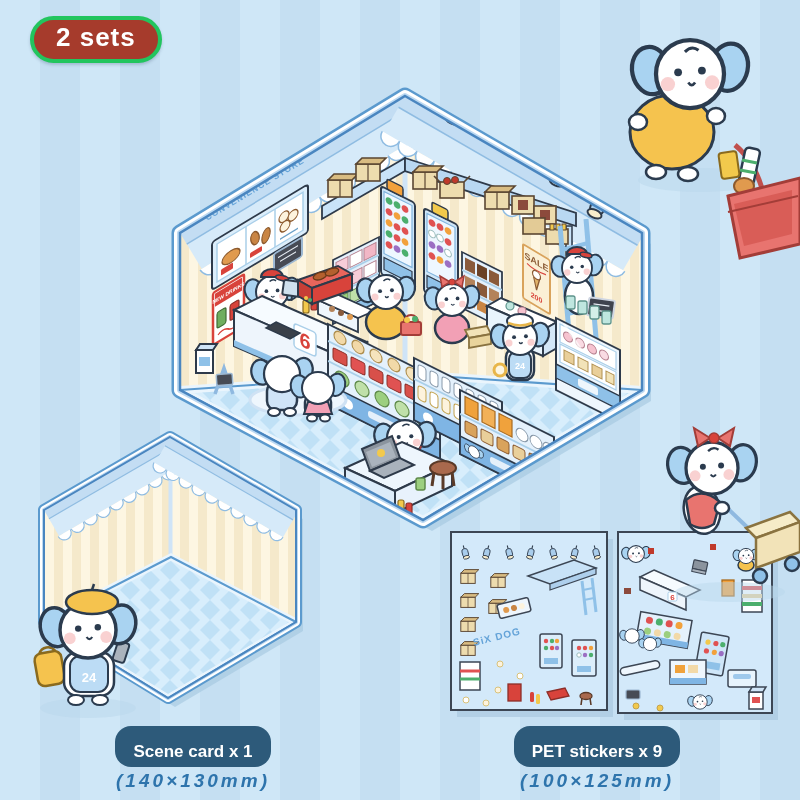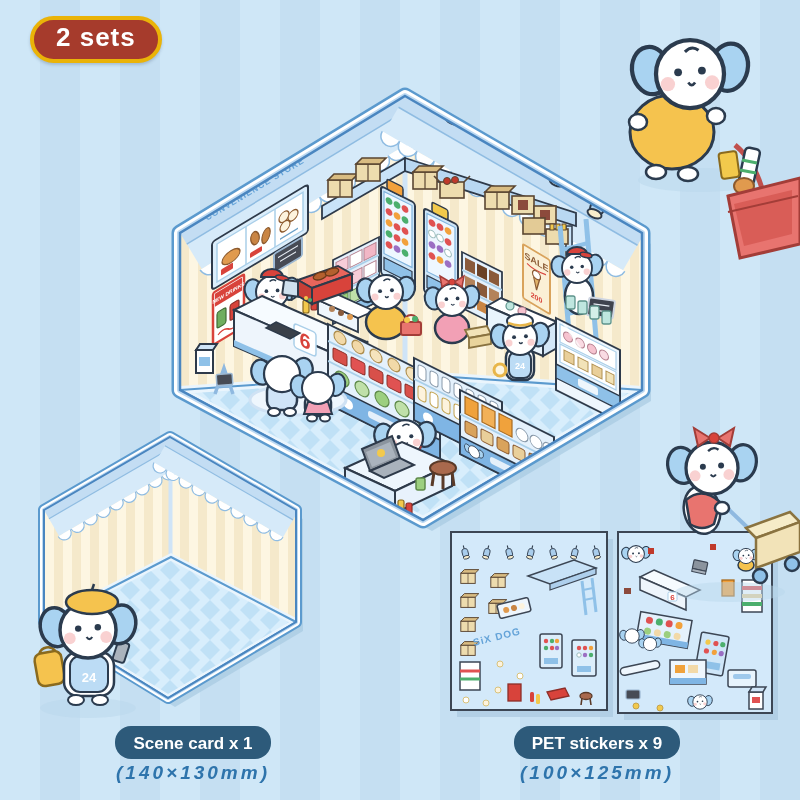--- a/index.html
+++ b/index.html
@@ -6,28 +6,28 @@
   body{
     width:800px;height:800px;position:relative;overflow:hidden;
     background:repeating-linear-gradient(90deg,#cfe7f7 0 40px,#c5dff2 40px 80px);
     font-family:"Liberation Sans",sans-serif;
   }
   svg text{font-family:"Liberation Sans",sans-serif;}
   .badge{
     position:absolute;left:30px;top:16px;
     background:var(--badge,#a63b2c);
     color:#fff;font-size:26px;font-weight:bold;
-    padding:2px 22px 6px 22px;border:4px solid #eab308;border-radius:26px;
+    padding:2px 22px 6px 22px;border:4px solid #22c55e;border-radius:26px;
     box-shadow:0 2px 3px rgba(60,80,110,.25);
     letter-spacing:1px;
   }
   .caption{position:absolute;text-align:center;}
   .caption .pill{
     display:inline-block;background:var(--label-pill,#2d5a7a);color:#fff;
-    font-size:17px;font-weight:bold;padding:8px 18px 5px 18px;border-radius:16px;
+    font-size:17px;font-weight:bold;padding:16px 18px 5px 18px;border-radius:16px;
   }
   .caption .size{
     margin-top:3px;color:var(--label-size-text,#2e74ac);
     font-size:19px;font-weight:bold;letter-spacing:3px;font-style:italic;
   }
   .cap-left{left:88px;top:726px;width:210px;}
   .cap-right{left:486px;top:726px;width:222px;}
 </style>
 </head>
 <body>

